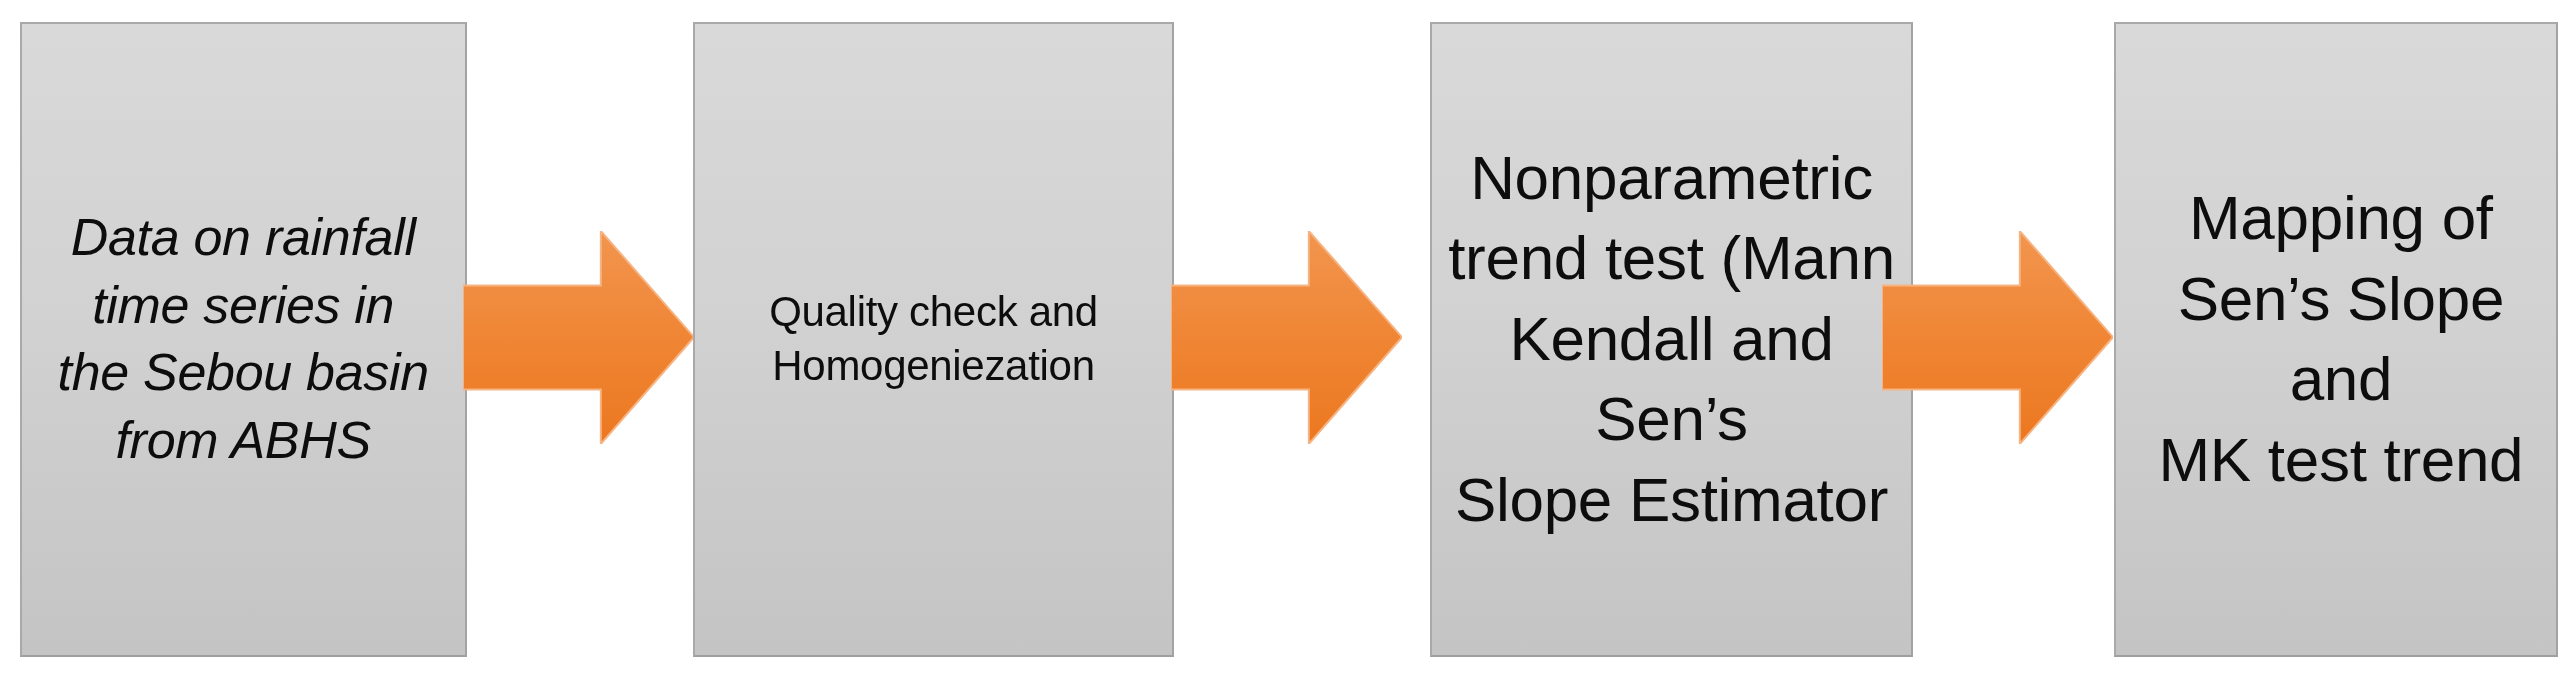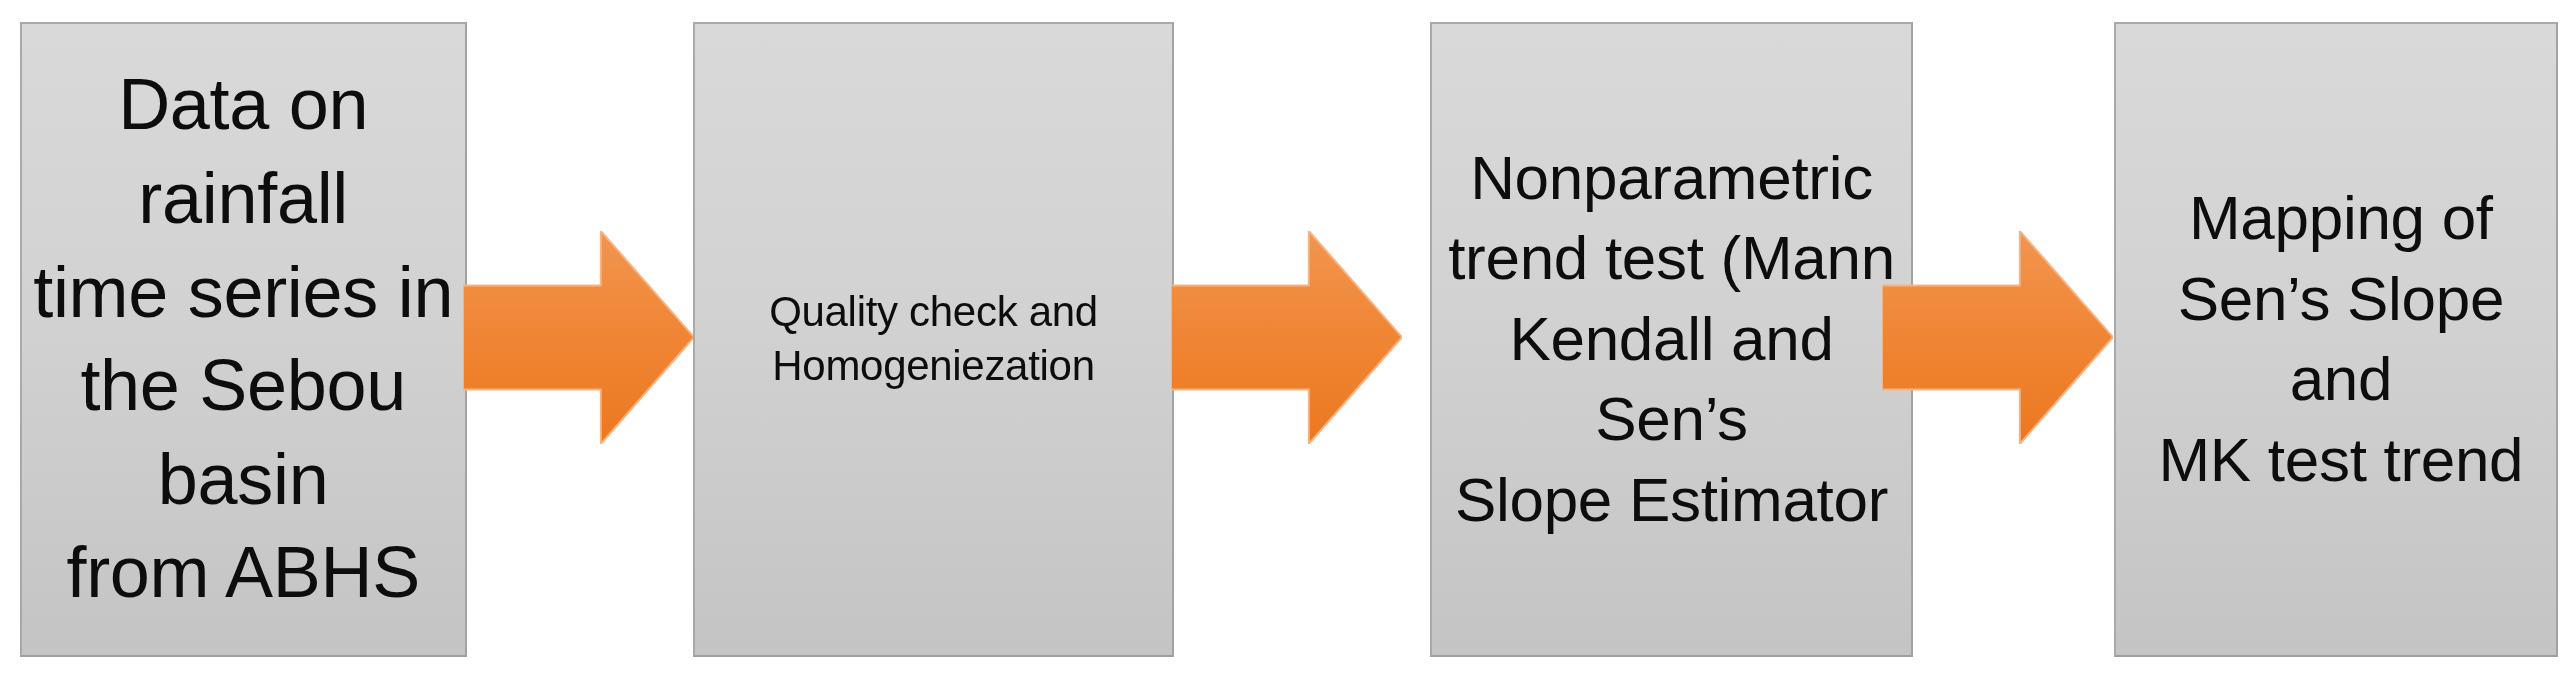--- a/index.html
+++ b/index.html
@@ -47,21 +47,21 @@
     font-weight: 400;
     letter-spacing: -0.3px;
     white-space: pre-line;
   }
 
   #box-1 { left: 19.7px;   width: 447px; }
   #box-2 { left: 693px; width: 481px; }
   #box-3 { left: 1402px; width: 483px; margin-left: 28px; }
   #box-4 { left: 2114px; width: 444px; padding-left: 19px; }
 
-  #box-1 .flow-box-label { font-size: 72px; }
+  #box-1 .flow-box-label { font-size: 52px; font-style: italic; }
   #box-2 .flow-box-label { font-size: 42px; }
   #box-3 .flow-box-label { font-size: 62px; }
   #box-4 .flow-box-label { font-size: 62px; }
 
   
   .flow-arrow {
     position: absolute;
     top: 231px;
     height: 213px;
     width: 231px;

